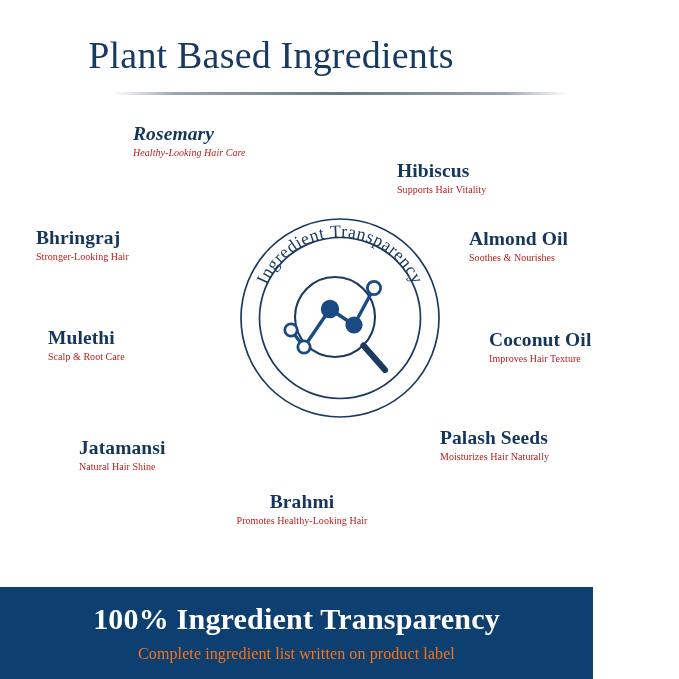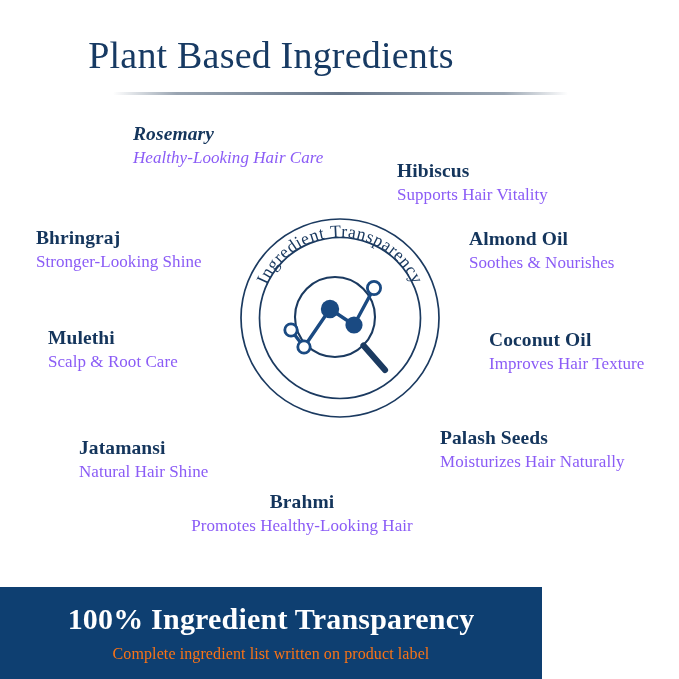--- a/index.html
+++ b/index.html
@@ -66,22 +66,22 @@
     font-weight: bold;
     font-size: 19.5px;
     color: #14355c;
     line-height: 1.15;
     letter-spacing: 0.1px;
   }
   .ing .desc {
     display: block;
     font-family: "Liberation Serif", "DejaVu Serif", serif;
     font-weight: 400;
-    font-size: 17px;
-    color: #8b5cf6;
+    font-size: 10px;
+    color: #b91c1c;
     line-height: 1.25;
     margin-top: 2px;
     letter-spacing: 0.05px;
   }
   .ing.left  { text-align: left; }
   .ing.right { text-align: left; }
   .ing.center { text-align: center; }
 
   
   #ing-rosemary    { left: 133px; top: 123px; font-style: italic; }
@@ -102,21 +102,21 @@
     width: 204px;
     height: 204px;
   }
   #badge svg { display: block; }
 
   
   #banner {
     position: absolute;
     left: 0;
     top: 587px;
-    width: 542px;
+    width: 593px;
     height: 92px;
     background: #0e3f71;
     text-align: center;
     overflow: hidden;
   }
   .banner-title {
     font-family: "Liberation Serif", "DejaVu Serif", serif;
     font-weight: bold;
     font-size: 30px;
     color: #ffffff;
@@ -151,21 +151,21 @@
     <span class="desc">Healthy-Looking Hair Care</span>
   </div>
 
   <div class="ing left" id="ing-hibiscus">
     <span class="name">Hibiscus</span>
     <span class="desc">Supports Hair Vitality</span>
   </div>
 
   <div class="ing left" id="ing-bhringraj">
     <span class="name">Bhringraj</span>
-    <span class="desc">Stronger-Looking Shine</span>
+    <span class="desc">Stronger-Looking Hair</span>
   </div>
 
   <div class="ing right" id="ing-almond">
     <span class="name">Almond Oil</span>
     <span class="desc">Soothes &amp; Nourishes</span>
   </div>
 
   <div class="ing left" id="ing-mulethi">
     <span class="name">Mulethi</span>
     <span class="desc">Scalp &amp; Root Care</span>

